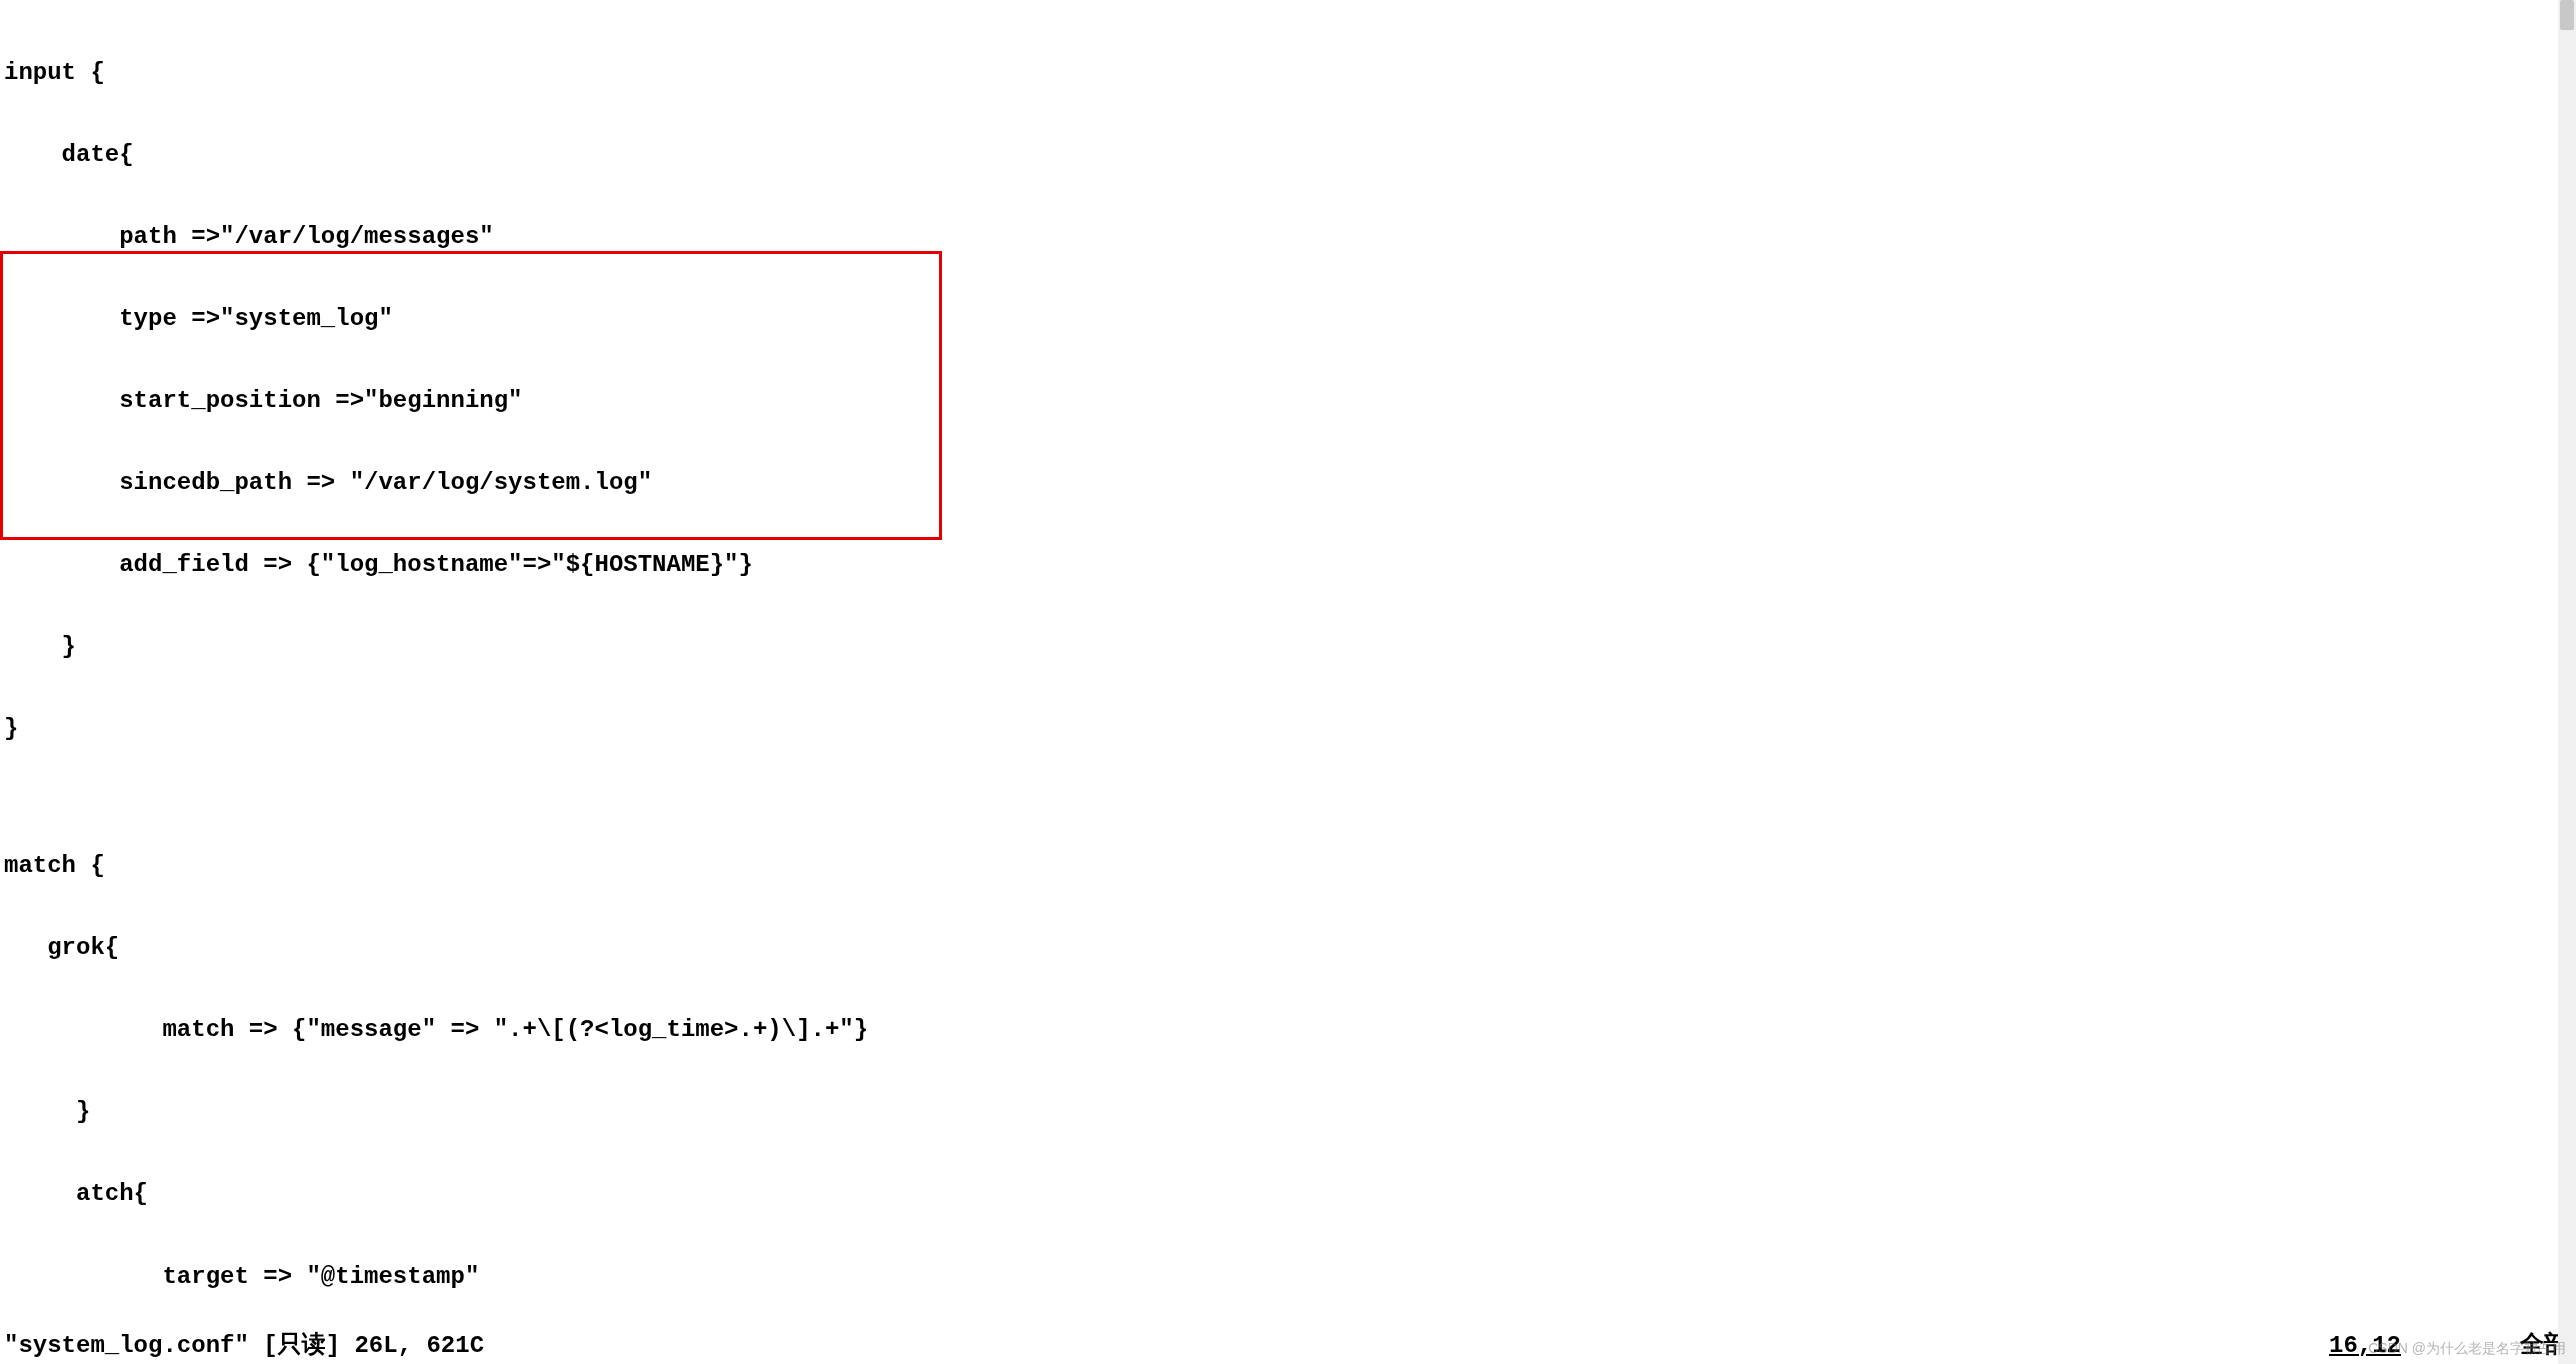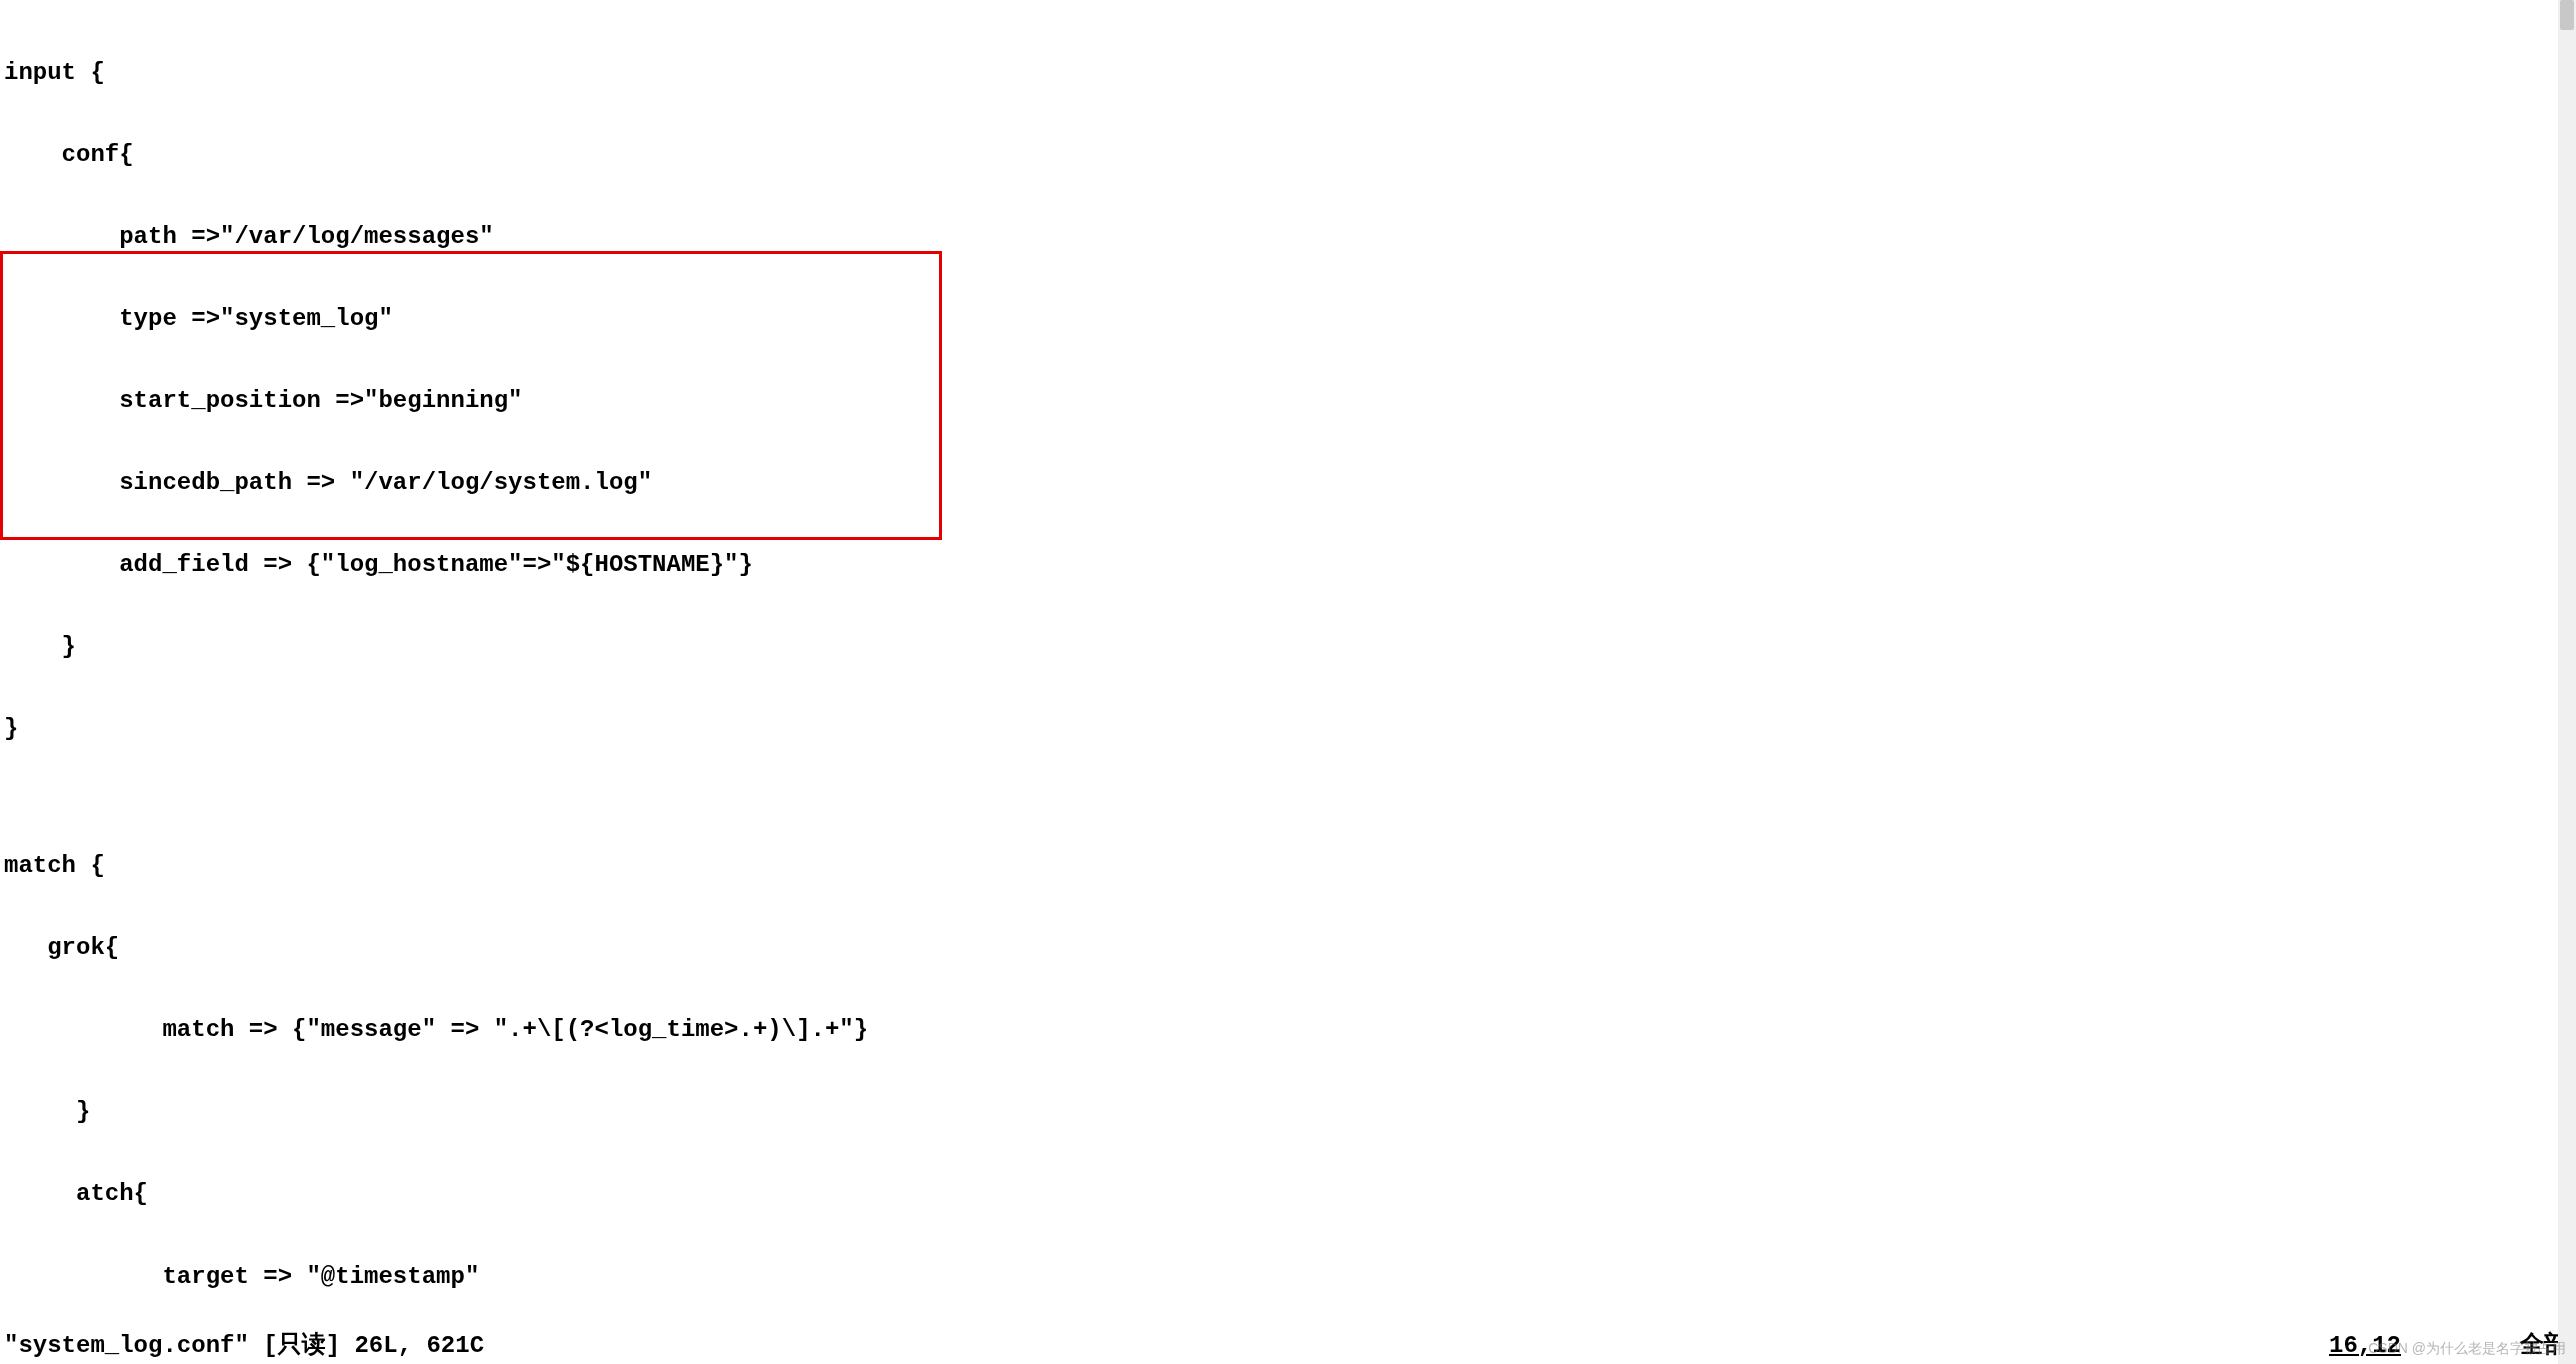--- a/index.html
+++ b/index.html
@@ -76,21 +76,21 @@
     border-radius: 2px;
   }
 </style>
 </head>
 <body>
 
 <div class="viewport">
 
   <div class="editor">
     <span class="line">input {</span>
-    <span class="line">    conf{</span>
+    <span class="line">    date{</span>
     <span class="line">        path =&gt;"/var/log/messages"</span>
     <span class="line">        type =&gt;"system_log"</span>
     <span class="line">        start_position =&gt;"beginning"</span>
     <span class="line">        sincedb_path =&gt; "/var/log/system.log"</span>
     <span class="line">        add_field =&gt; {"log_hostname"=&gt;"${HOSTNAME}"}</span>
     <span class="line">    }</span>
     <span class="line">}</span>
     <span class="line"></span>
     <span class="line">match {</span>
     <span class="line">   grok{</span>

